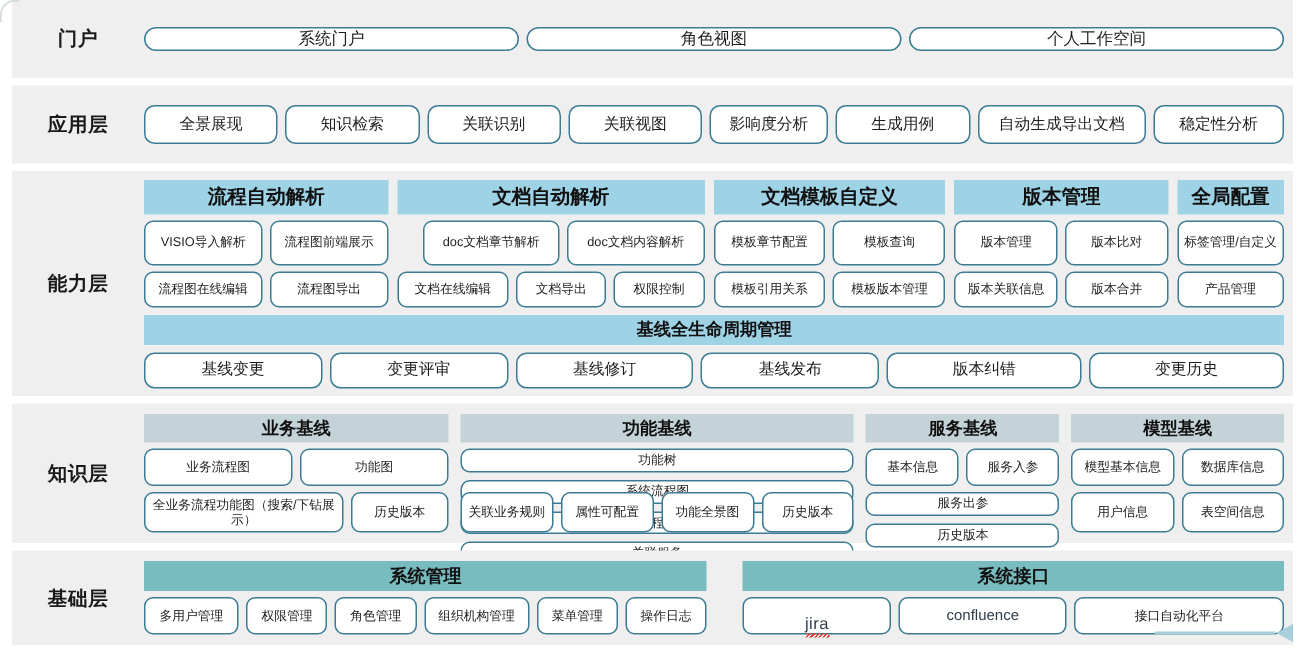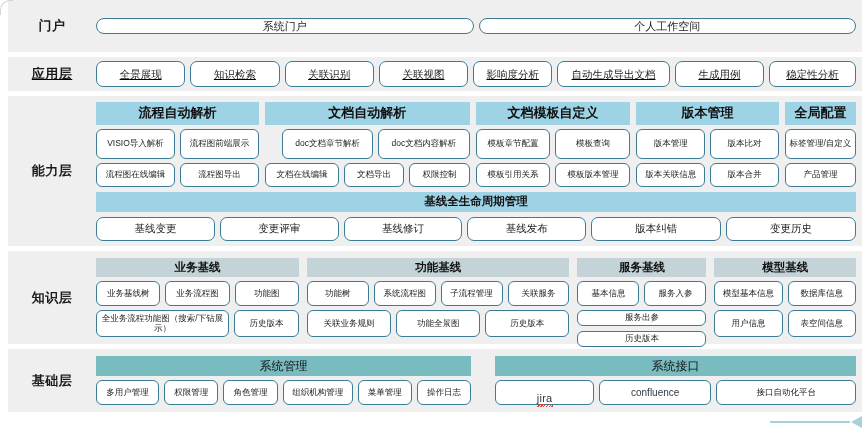--- a/index.html
+++ b/index.html
@@ -64,21 +64,21 @@
   
   .ghead{
     display:flex;align-items:center;justify-content:center;
     color:#111;
     box-sizing:border-box;
     text-align:center;
   }
   .ghead.cap{background:#9ed3e6;font-size:13px;font-weight:bold;height:23px;}
   .ghead.base{background:#9ed3e6;font-size:11.5px;font-weight:bold;height:20px;}
   .ghead.know{background:#c3d3d8;font-size:11.5px;font-weight:bold;height:19px;}
-  .ghead.found{background:#79bcc0;font-size:12px;font-weight:normal;height:20px;text-align:center;}
+  .ghead.found{background:#79bcc0;font-size:12px;font-weight:bold;height:20px;text-align:center;}
 
   
   .gcol{display:flex;flex-direction:column;gap:4px;}
   .gcol .grow{display:flex;gap:5px;}
   .gcol .grow > .pill{flex:1 1 0;min-width:0;}
 
   
   .squiggle{position:relative;display:inline-block;margin-top:12px;}
   .squiggle::after{
     content:"";position:absolute;left:0;right:0;bottom:-2px;height:3px;
@@ -112,36 +112,37 @@
 
 <div class="board">
 
   <div class="top-left-curl"></div>
 
   <div class="layer" style="height:52px;">
     <div class="layer-label">门户</div>
     <div class="layer-body">
       <div class="row" style="height:16px;">
         <div class="pill lg" style="flex:1 1 0;">系统门户</div>
+        <div class="pill lg" style="flex:1 1 0;">角色视图</div>
         <div class="pill lg" style="flex:1 1 0;">个人工作空间</div>
       </div>
     </div>
   </div>
 
-  <div class="layer" style="height:34px;text-decoration:underline;">
+  <div class="layer" style="height:52px;">
     <div class="layer-label">应用层</div>
     <div class="layer-body">
       <div class="row" style="height:26px;">
         <div class="pill md" style="flex:1.05 1 0;text-align:center;">全景展现</div>
         <div class="pill md" style="flex:1.05 1 0;">知识检索</div>
         <div class="pill md" style="flex:1.05 1 0;">关联识别</div>
         <div class="pill md" style="flex:1.05 1 0;">关联视图</div>
         <div class="pill md" style="flex:.92 1 0;">影响度分析</div>
+        <div class="pill md" style="flex:1.05 1 0;">生成用例</div>
         <div class="pill md" style="flex:1.35 1 0;">自动生成导出文档</div>
-        <div class="pill md" style="flex:1.05 1 0;">生成用例</div>
         <div class="pill md" style="flex:1.02 1 0;">稳定性分析</div>
       </div>
     </div>
   </div>
 
   <div class="layer" style="height:150px;">
     <div class="layer-label">能力层</div>
     <div class="layer-body" style="gap:5px;">
 
       <div class="row" style="gap:6px;">
@@ -221,40 +222,40 @@
   </div>
 
   <div class="layer" style="height:93px;">
     <div class="layer-label">知识层</div>
     <div class="layer-body" style="gap:4px;">
       <div class="row" style="gap:8px;">
 
         <div class="gcol" style="flex:2.55 1 0;">
           <div class="ghead know">业务基线</div>
           <div class="grow" style="height:25px;">
-            <div class="pill sm">业务基线树</div>
             <div class="pill sm">业务流程图</div>
             <div class="pill sm">功能图</div>
           </div>
           <div class="grow" style="height:27px;">
             <div class="pill sm" style="flex:2.2 1 0;">全业务流程功能图（搜索/下钻展示）</div>
             <div class="pill sm" style="flex:1 1 0;">历史版本</div>
           </div>
         </div>
 
         <div class="gcol" style="flex:3.30 1 0;">
           <div class="ghead know">功能基线</div>
-          <div class="grow" style="height:25px;">
+          <div class="grow" style="height:25px;flex-direction:column;">
             <div class="pill sm">功能树</div>
             <div class="pill sm">系统流程图</div>
             <div class="pill sm">子流程管理</div>
             <div class="pill sm">关联服务</div>
           </div>
           <div class="grow" style="height:27px;">
             <div class="pill sm">关联业务规则</div>
+            <div class="pill sm">属性可配置</div>
             <div class="pill sm">功能全景图</div>
             <div class="pill sm">历史版本</div>
           </div>
         </div>
 
         <div class="gcol" style="flex:1.62 1 0;">
           <div class="ghead know">服务基线</div>
           <div class="grow" style="height:25px;">
             <div class="pill sm">基本信息</div>
             <div class="pill sm">服务入参</div>

